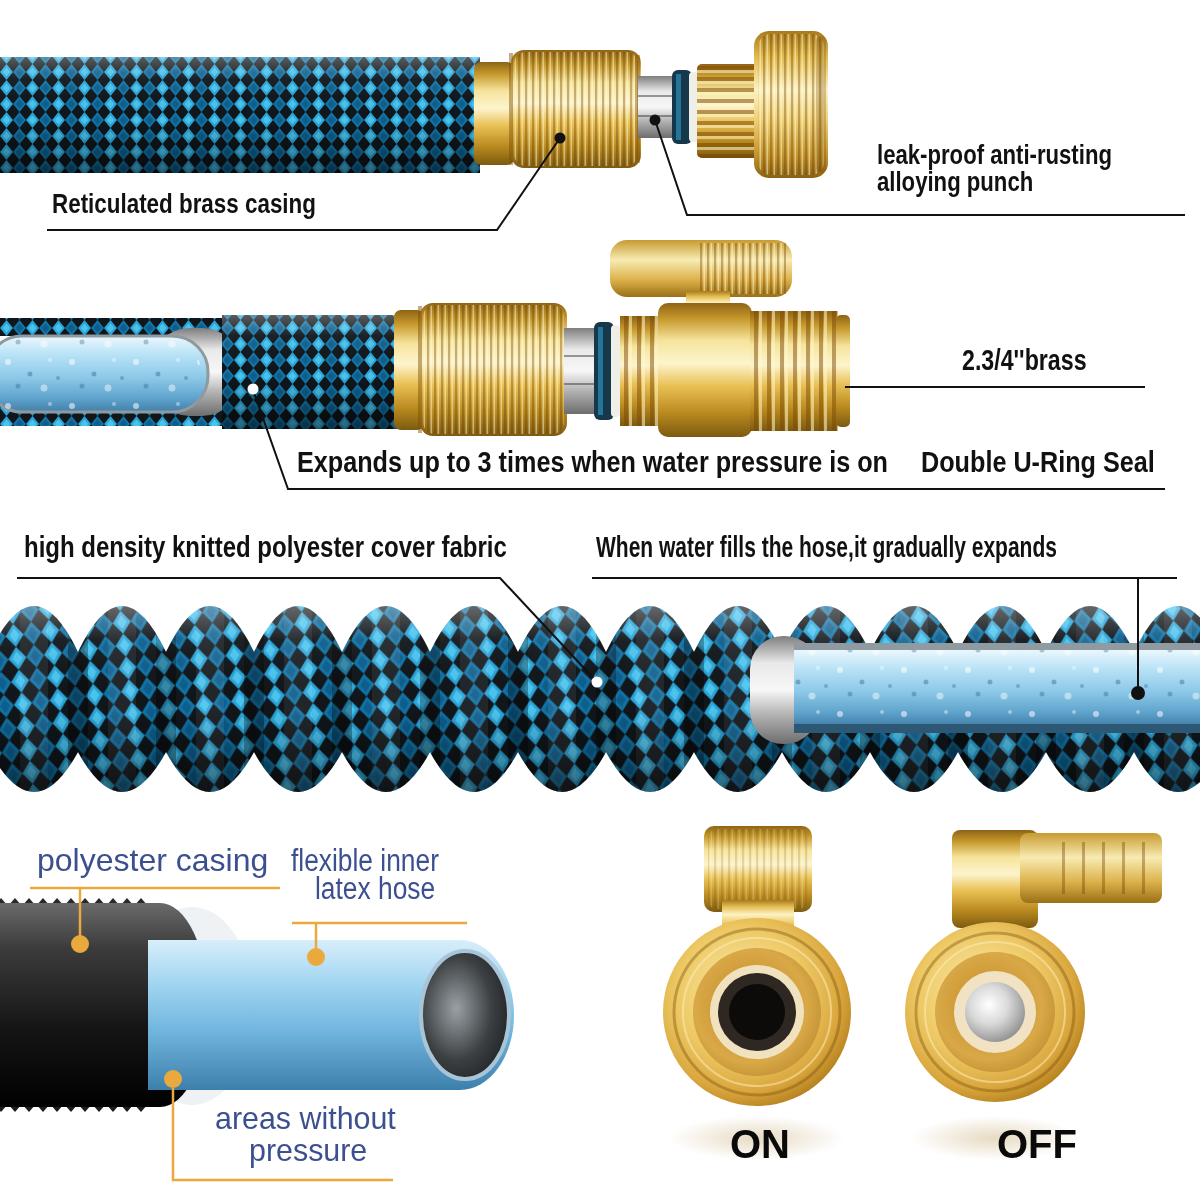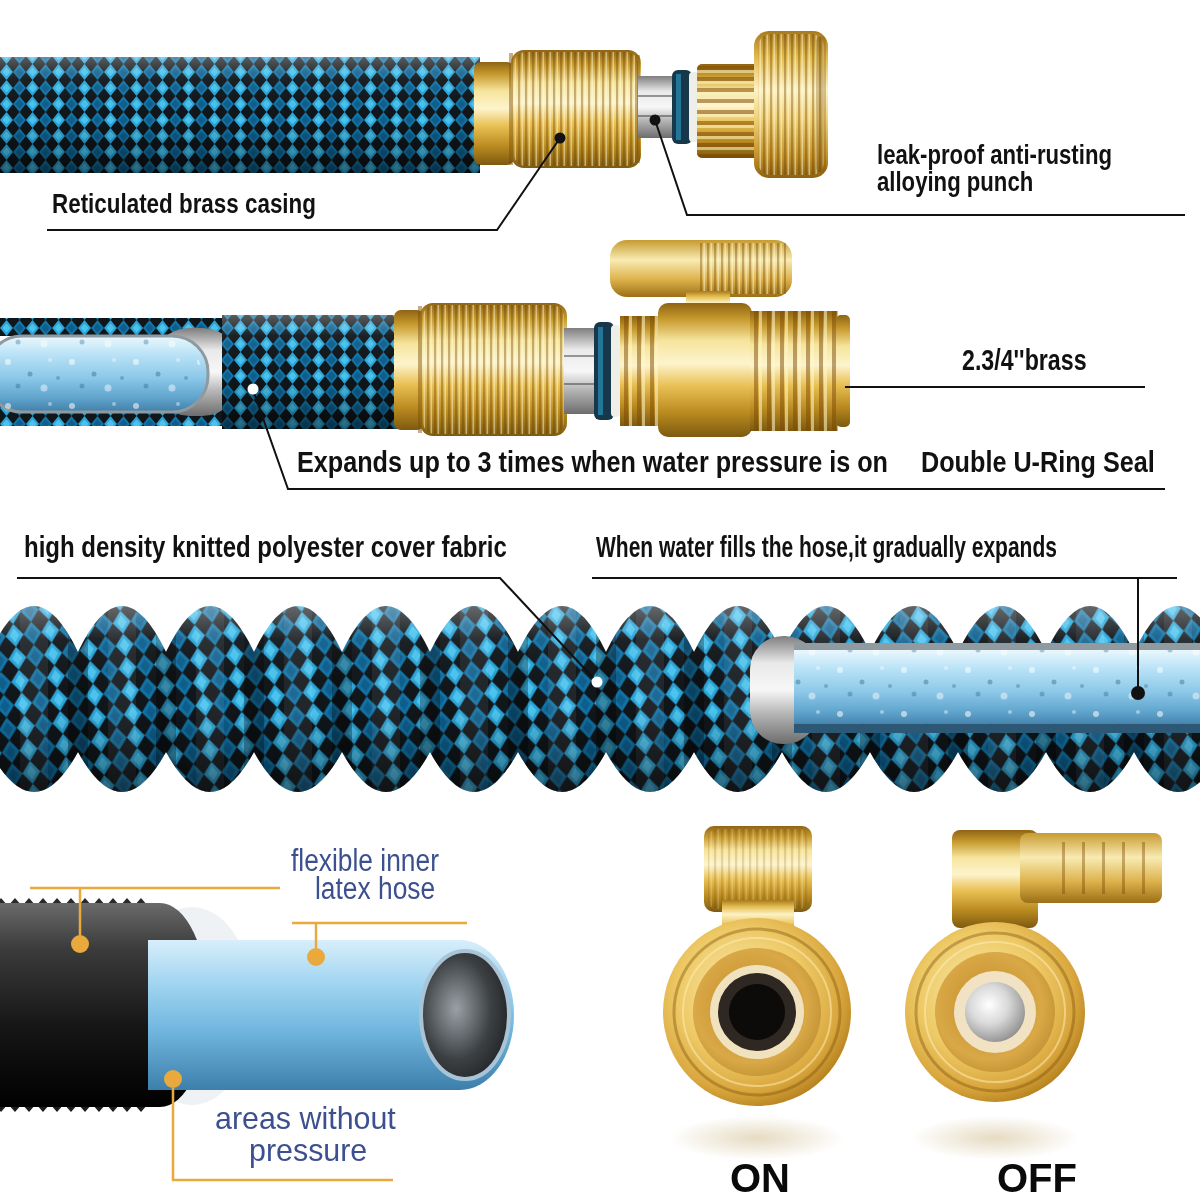--- a/index.html
+++ b/index.html
@@ -3,21 +3,21 @@
 <meta charset="utf-8">
 <style>
   html,body{margin:0;padding:0;background:#fff;}
   .stage{position:relative;width:1200px;height:1200px;background:#fff;overflow:hidden;
          font-family:"Liberation Sans",sans-serif;}
   svg{position:absolute;left:0;top:0;}
   .lbl{position:absolute;font-weight:700;color:#111;white-space:nowrap;
        transform-origin:left top;line-height:1.04;}
   .lbl2{position:absolute;font-weight:400;color:#3c508f;white-space:nowrap;
         transform-origin:left top;line-height:1.0;}
-  .onoff{position:absolute;font-weight:700;font-size:40px;color:#0a0a0a;white-space:nowrap;margin-top:34px;}
+  .onoff{position:absolute;font-weight:700;font-size:40px;color:#0a0a0a;white-space:nowrap;}
 </style>
 </head>
 <body>
 
 <div class="stage">
 
 <svg width="1200" height="1200" viewBox="0 0 1200 1200">
   <defs>
     <linearGradient id="brassV" x1="0" y1="0" x2="0" y2="1">
       <stop offset="0" stop-color="#8f6414"></stop>
@@ -313,20 +313,21 @@
 <div class="lbl" style="left:877px;top:168px;font-size:27px;transform:scaleX(.82);">alloying punch</div>
 
 <div class="lbl" style="left:962px;top:345px;font-size:29px;transform:scaleX(.8);">2.3/4''brass</div>
 
 <div class="lbl" style="left:297px;top:446px;font-size:30px;transform:scaleX(.84);">Expands up to 3 times when water pressure is on</div>
 <div class="lbl" style="left:921px;top:446px;font-size:30px;transform:scaleX(.84);">Double U-Ring Seal</div>
 
 <div class="lbl" style="left:24px;top:531px;font-size:30px;transform:scaleX(.8);">high density knitted polyester cover fabric</div>
 <div class="lbl" style="left:596px;top:531px;font-size:30px;transform:scaleX(.7);">When water fills the hose,it gradually expands</div>
 
+<div class="lbl2" style="left:37px;top:844px;font-size:32px;">polyester casing</div>
 
 <div class="lbl2" style="left:291px;top:845px;font-size:31px;transform:scaleX(.85);">flexible inner</div>
 <div class="lbl2" style="left:315px;top:873px;font-size:31px;transform:scaleX(.85);">latex hose</div>
 
 <div class="lbl2" style="left:215px;top:1102px;font-size:32px;transform:scaleX(.95);">areas without</div>
 <div class="lbl2" style="left:249px;top:1134px;font-size:32px;transform:scaleX(.95);">pressure</div>
 
 <div class="onoff" style="left:730px;top:1122px;">ON</div>
 <div class="onoff" style="left:997px;top:1122px;">OFF</div>
 

